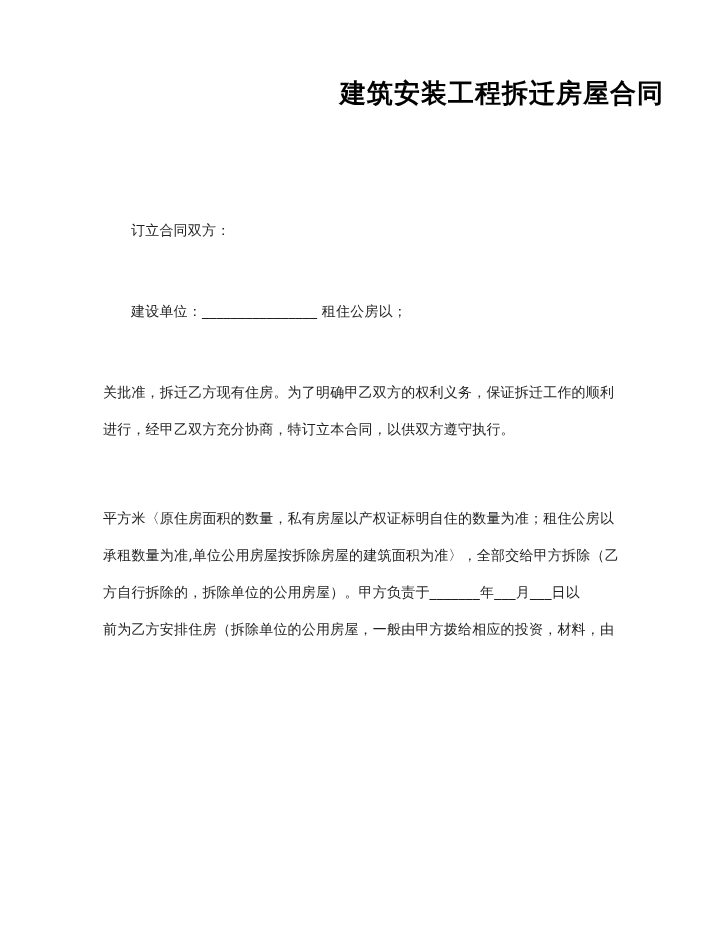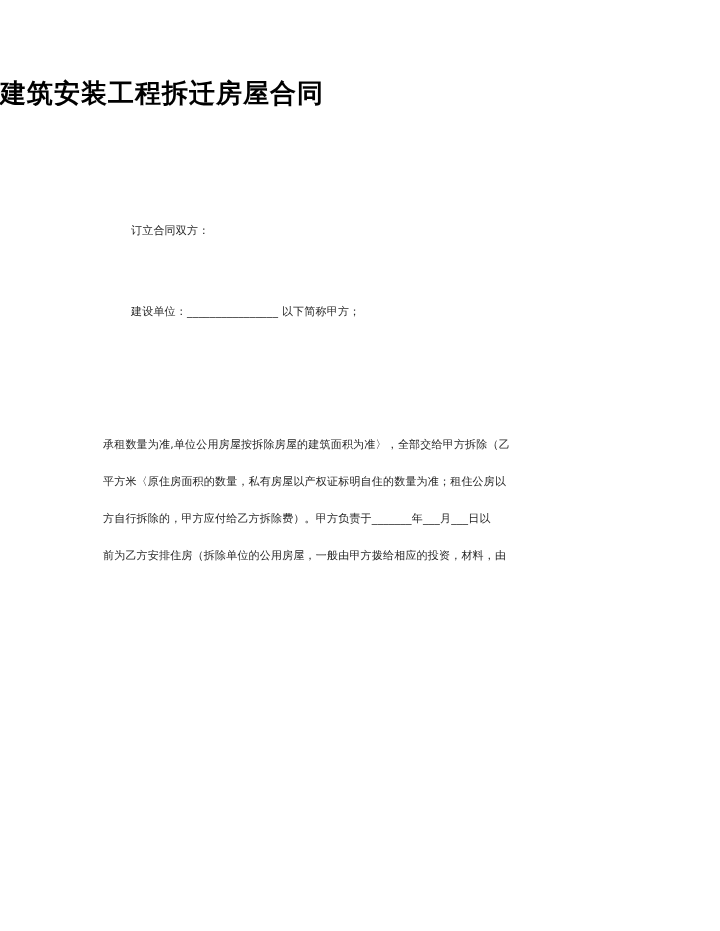--- a/index.html
+++ b/index.html
@@ -19,35 +19,35 @@
     width: 720px;
     height: 931px;
     background: #ffffff;
     box-sizing: border-box;
   }
   .doc-title {
     position: absolute;
     top: 76px;
     left: 0;
     width: 664px;
-    text-align: left;
+    text-align: right;
     font-size: 26px;
     font-weight: bold;
     letter-spacing: 1px;
     color: #000000;
     line-height: 34px;
   }
   .body-block {
     position: absolute;
     top: 212px;
     left: 103px;
     width: 516px;
   }
   .line {
-    font-size: 11px;
+    font-size: 14px;
     line-height: 37px;
     color: #1f1f1f;
     white-space: pre-wrap;
     letter-spacing: 0.2px;
   }
   .line.indent {
     text-indent: 28px;
   }
   .gap-md { height: 44px; }
   .gap-lg { height: 52px; }
@@ -58,35 +58,37 @@
 <div class="page">
 
   <div class="doc-title">建筑安装工程拆迁房屋合同</div>
 
   <div class="body-block">
 
     <div class="line indent">订立合同双方：</div>
 
     <div class="gap-md"></div>
 
-    <div class="line indent">建设单位：________________ 以下简称甲方；</div>
+    <div class="line indent">建设单位：________________ 租住公房以；</div>
 
     <div class="gap-md"></div>
 
 
 
 
+    <div class="line">关批准，拆迁乙方现有住房。为了明确甲乙双方的权利义务，保证拆迁工作的顺利</div>
 
+    <div class="line">进行，经甲乙双方充分协商，特订立本合同，以供双方遵守执行。</div>
 
     <div class="gap-lg"></div>
 
 
+    <div class="line">平方米〈原住房面积的数量，私有房屋以产权证标明自住的数量为准；租住公房以</div>
+
     <div class="line">承租数量为准,单位公用房屋按拆除房屋的建筑面积为准〉，全部交给甲方拆除（乙</div>
 
-    <div class="line">平方米〈原住房面积的数量，私有房屋以产权证标明自住的数量为准；租住公房以</div>
-
-    <div class="line">方自行拆除的，甲方应付给乙方拆除费）。甲方负责于_______年___月___日以</div>
+    <div class="line">方自行拆除的，拆除单位的公用房屋）。甲方负责于_______年___月___日以</div>
 
     <div class="line">前为乙方安排住房（拆除单位的公用房屋，一般由甲方拨给相应的投资，材料，由</div>
 
   </div>
 
 </div>
 
 </body></html>

